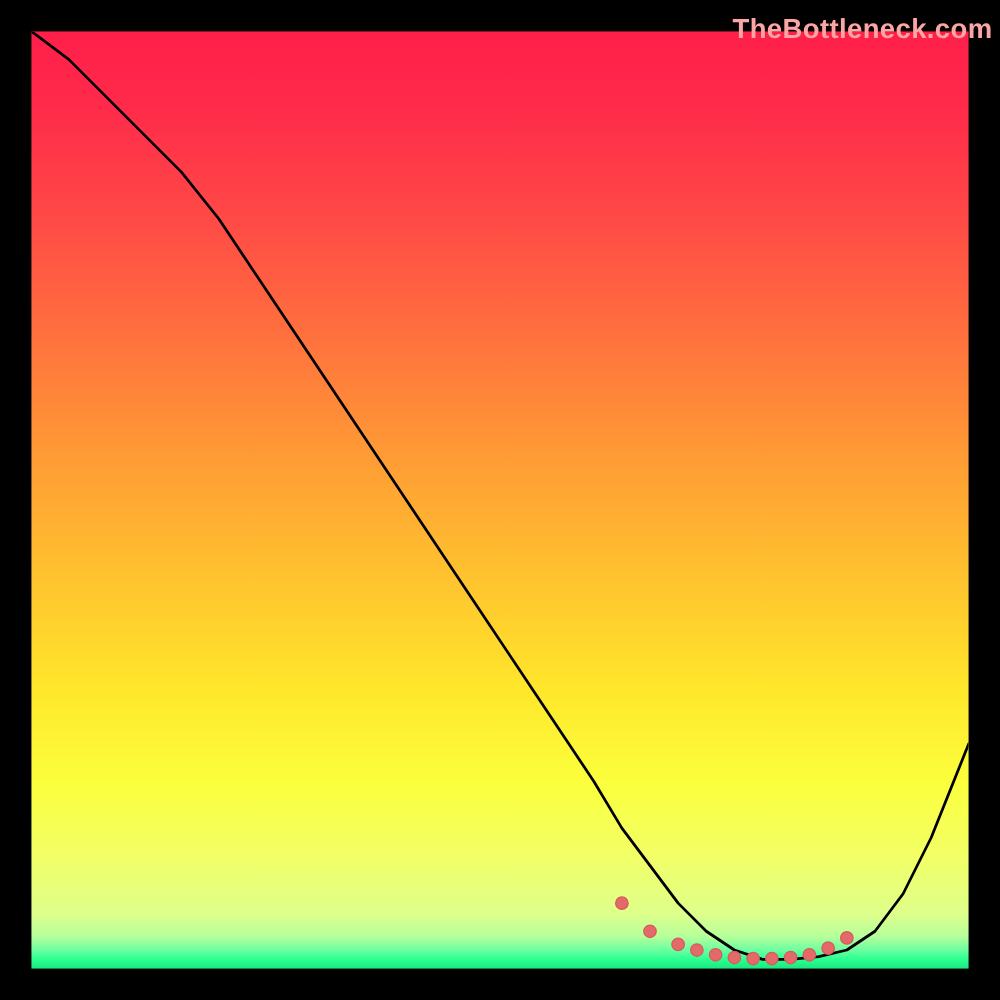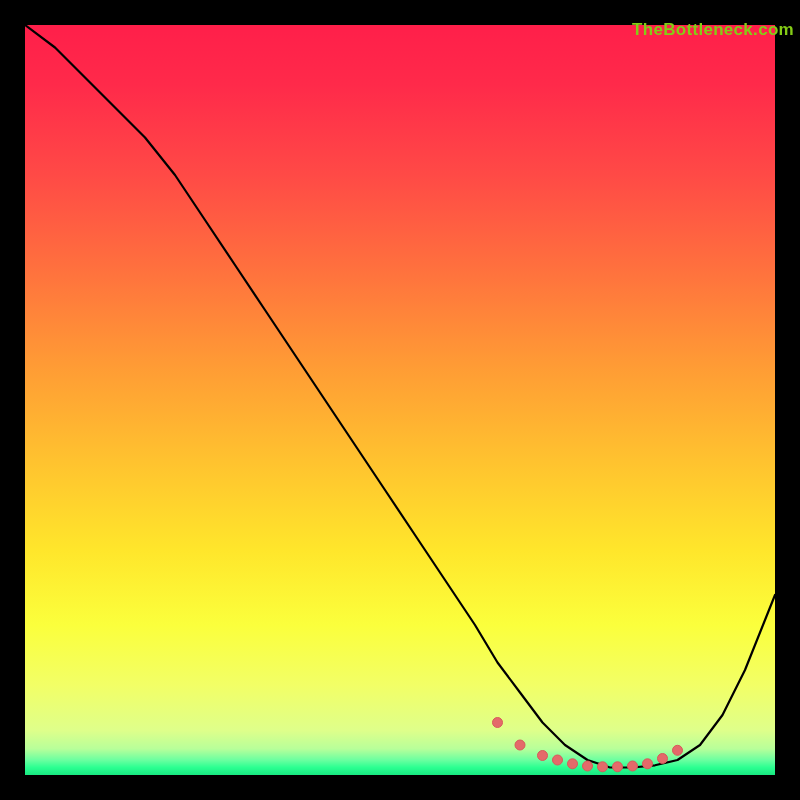--- a/index.html
+++ b/index.html
@@ -11,24 +11,24 @@
     font-family: Arial, Helvetica, sans-serif;
   }
   .frame {
     position: relative;
     width: 800px;
     height: 800px;
     background: #000;
   }
   .watermark {
     position: absolute;
-    top: 20px;
+    top: 10px;
     right: 6px;
-    color: #84cc16;
-    font-size: 17px;
+    color: #fca5a5;
+    font-size: 22px;
     font-weight: 600;
     letter-spacing: 0.3px;
     z-index: 10;
   }
   .plot {
     position: absolute;
     left: 25px;
     top: 25px;
     width: 750px;
     height: 750px;

